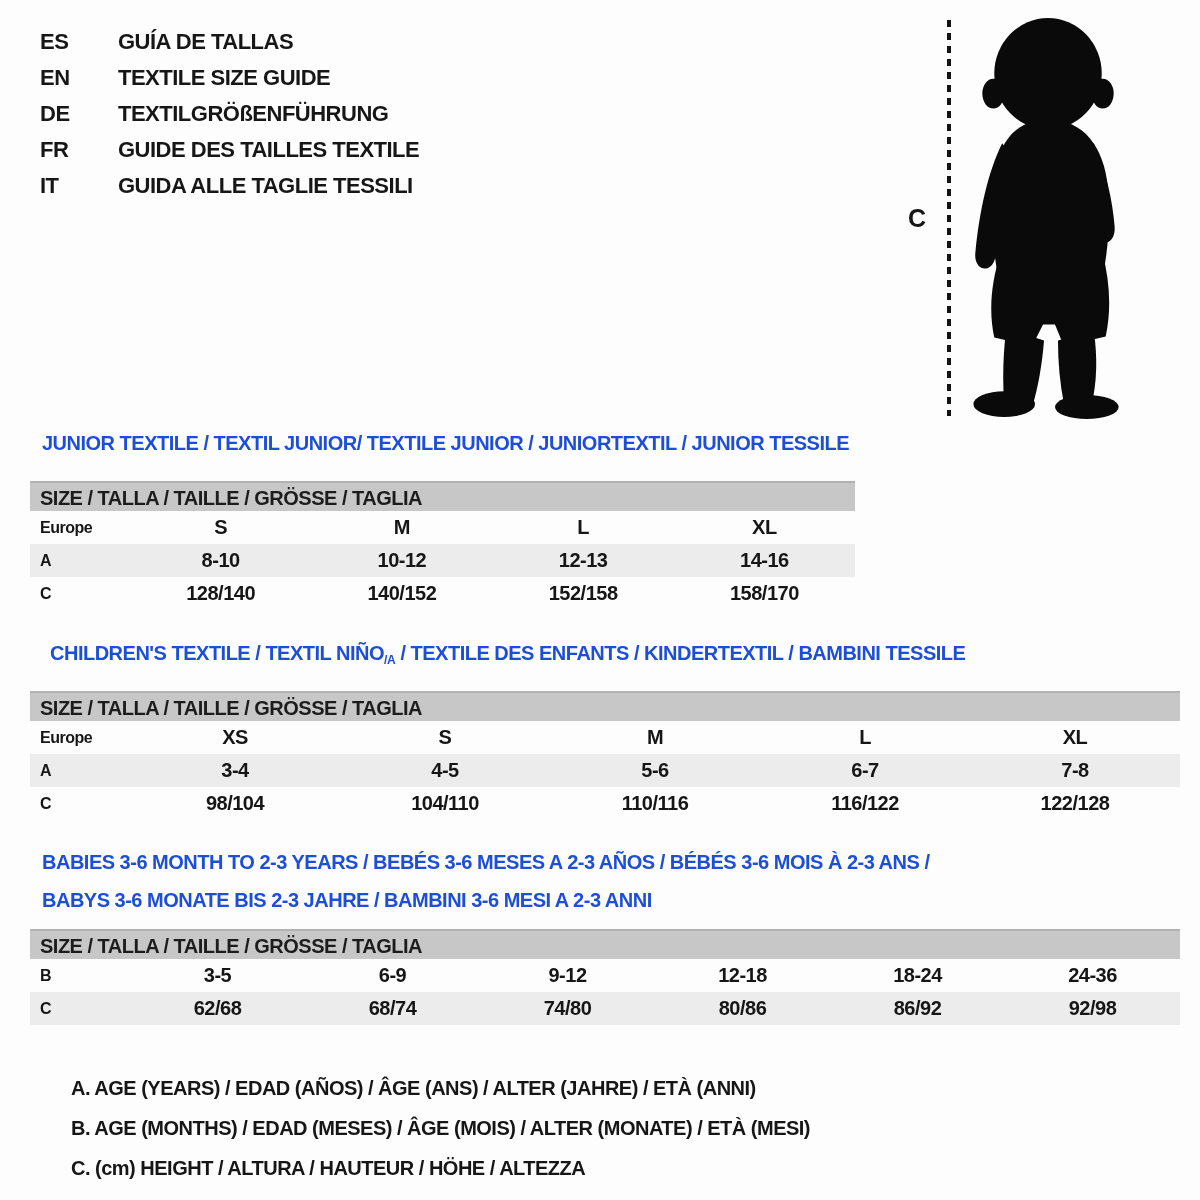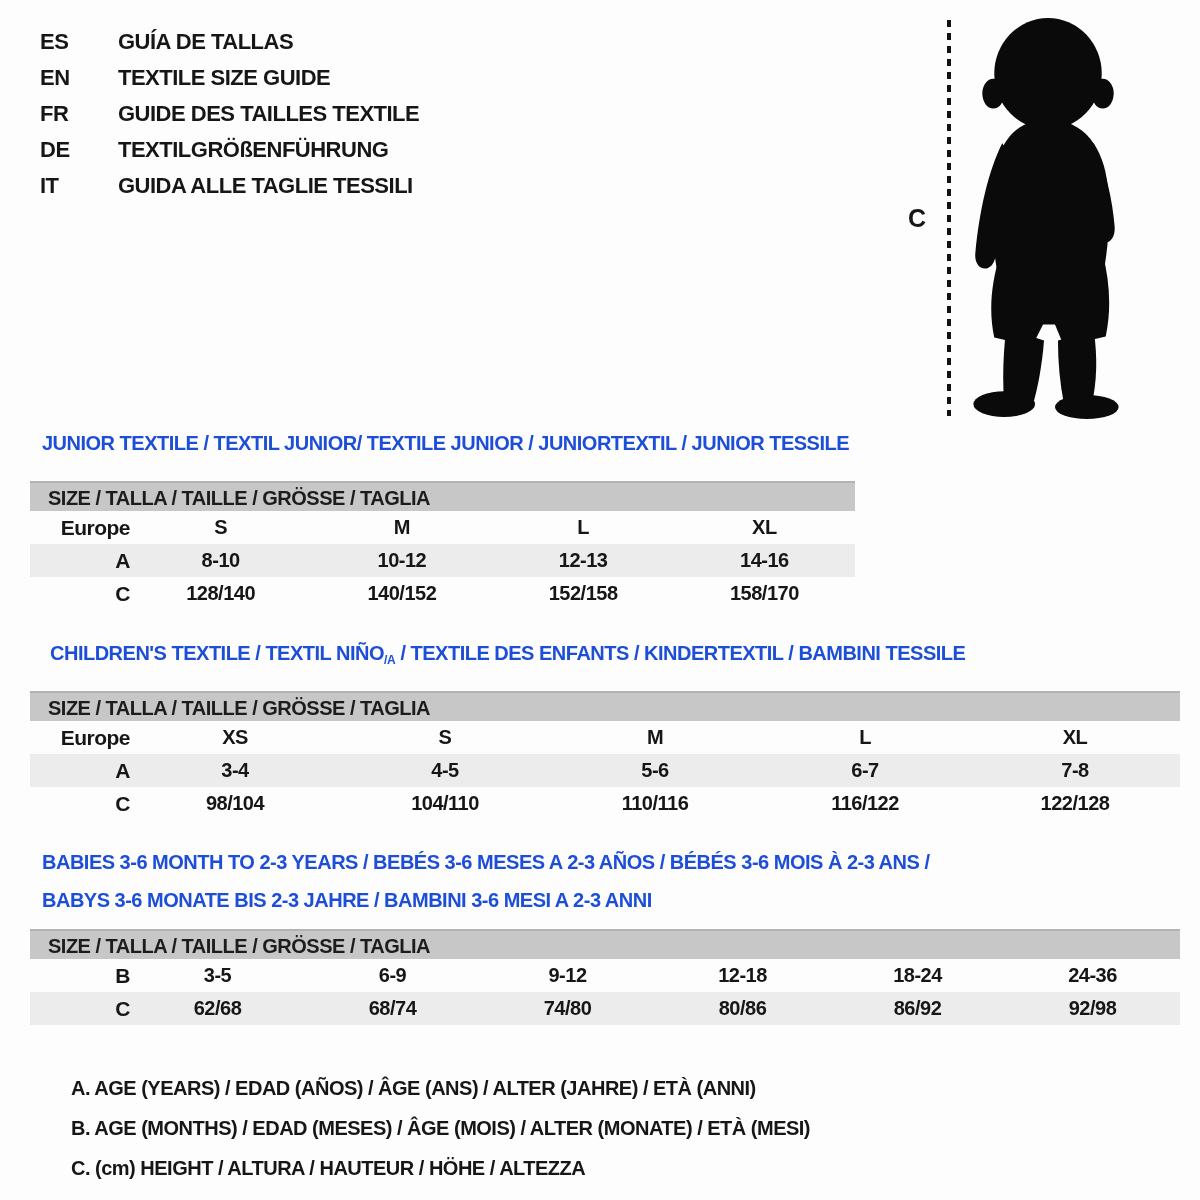--- a/index.html
+++ b/index.html
@@ -38,29 +38,29 @@
     position:absolute; left:42px; margin:0;
     font-size:20px; font-weight:bold; letter-spacing:-0.5px;
     white-space:nowrap; color:#1d4ed8;
   }
   .sub-sized { font-size:12px; vertical-align:-4px; letter-spacing:-0.3px; }
   
   .stable { position:absolute; left:30px; }
   .size-bar {
     height:30px; line-height:30px;
     background:#c7c7c7; border-top:2px solid #b2b2b2;
-    padding-left:18px; box-sizing:border-box;
+    padding-left:10px; box-sizing:border-box;
     font-size:20px; font-weight:bold; letter-spacing:-0.5px;
     color:#1c1c1c; white-space:nowrap; overflow:hidden;
   }
   .trow { display:flex; height:33px; align-items:center; }
   .trow.stripe { background:#ececec; }
   .rowlabel {
     width:100px; padding-left:10px; box-sizing:border-box;
-    font-size:21px; font-weight:bold; letter-spacing:-0.5px;text-align:right;
+    font-size:16px; font-weight:bold; letter-spacing:-0.5px;
   }
   .cell {
     flex:1; text-align:center;
     font-size:20px; font-weight:bold; letter-spacing:-0.5px;
   }
   
   .legend { position:absolute; left:42px; top:1068px; }
   .legend-line {
     height:40px; line-height:40px;
     font-size:20px; font-weight:bold; letter-spacing:-0.5px; white-space:nowrap;margin-left:29px;
@@ -74,26 +74,26 @@
   <section class="lang-block">
       <div class="lang-row">
         <span class="lang-code">ES</span>
         <span class="lang-title">GUÍA DE TALLAS</span>
       </div>
       <div class="lang-row">
         <span class="lang-code">EN</span>
         <span class="lang-title">TEXTILE SIZE GUIDE</span>
       </div>
       <div class="lang-row">
+        <span class="lang-code">DE</span>
+        <span class="lang-title">TEXTILGRÖßENFÜHRUNG</span>
+      </div>
+      <div class="lang-row">
         <span class="lang-code">FR</span>
         <span class="lang-title">GUIDE DES TAILLES TEXTILE</span>
-      </div>
-      <div class="lang-row">
-        <span class="lang-code">DE</span>
-        <span class="lang-title">TEXTILGRÖßENFÜHRUNG</span>
       </div>
       <div class="lang-row">
         <span class="lang-code">IT</span>
         <span class="lang-title">GUIDA ALLE TAGLIE TESSILI</span>
       </div>
     </section>
 
   <span class="c-label">C</span>
   <div class="dash-line"></div>
   <svg class="toddler-svg" width="180" height="408" viewBox="0 0 180 410">

